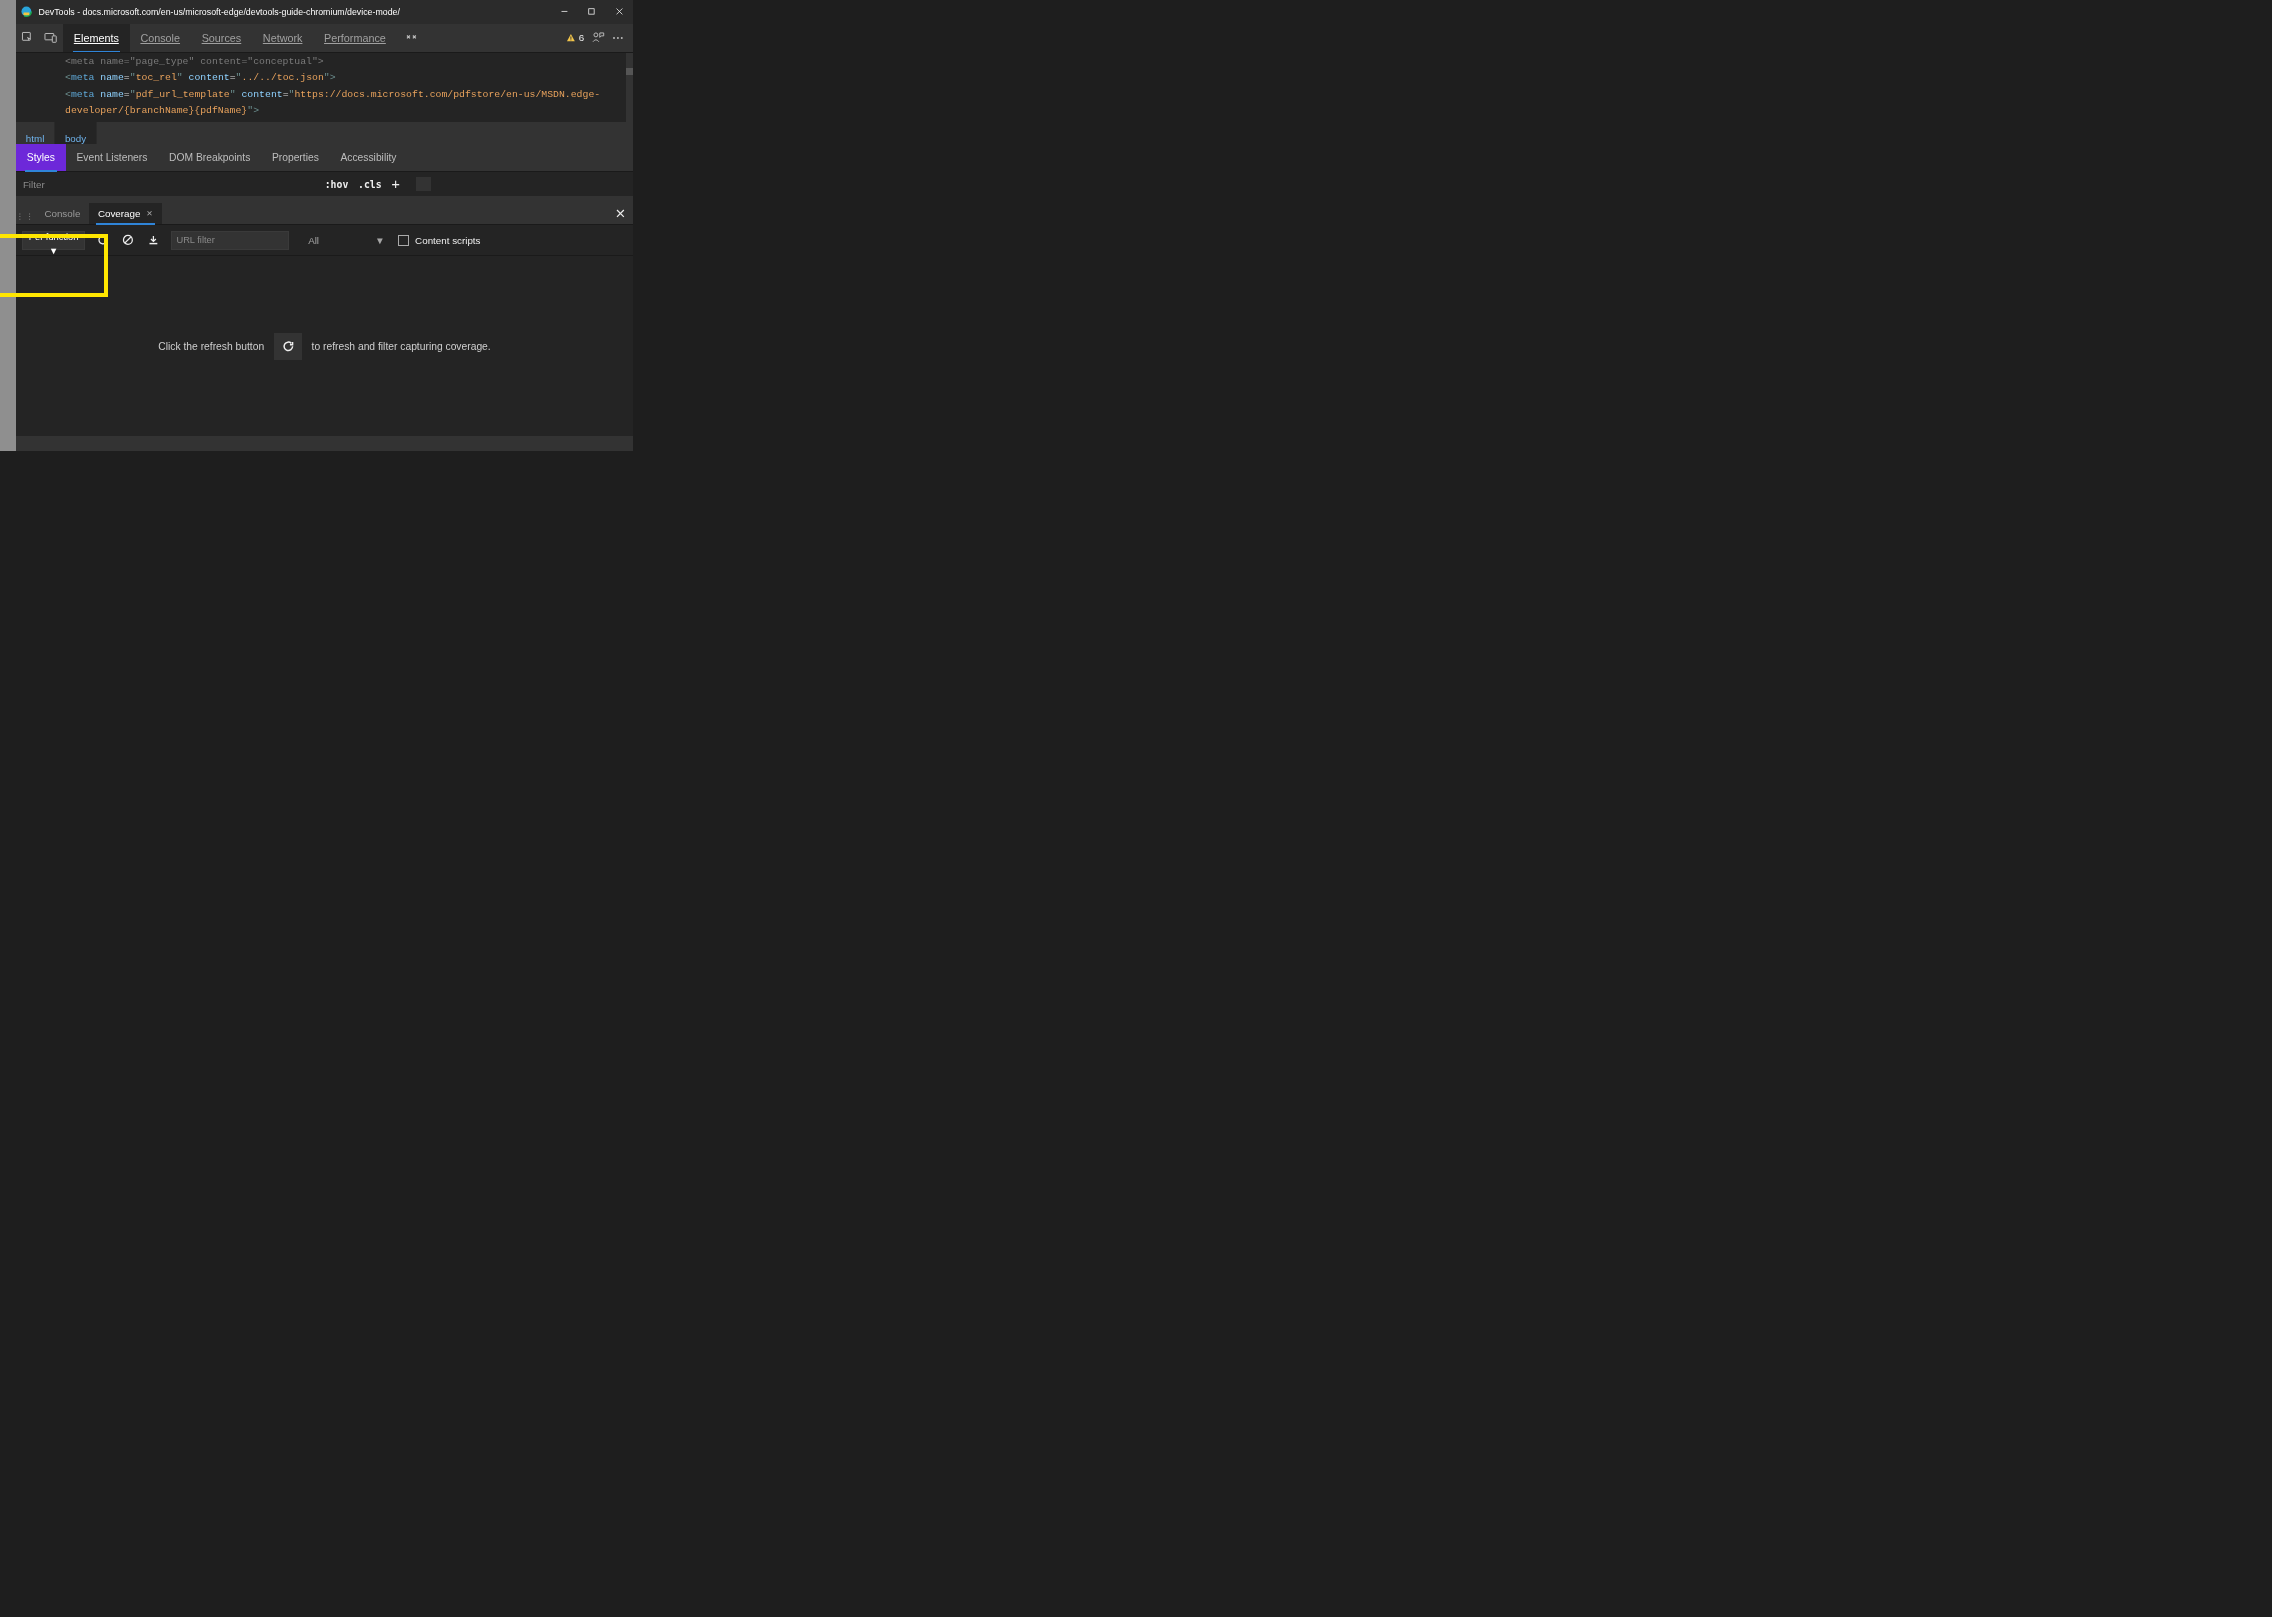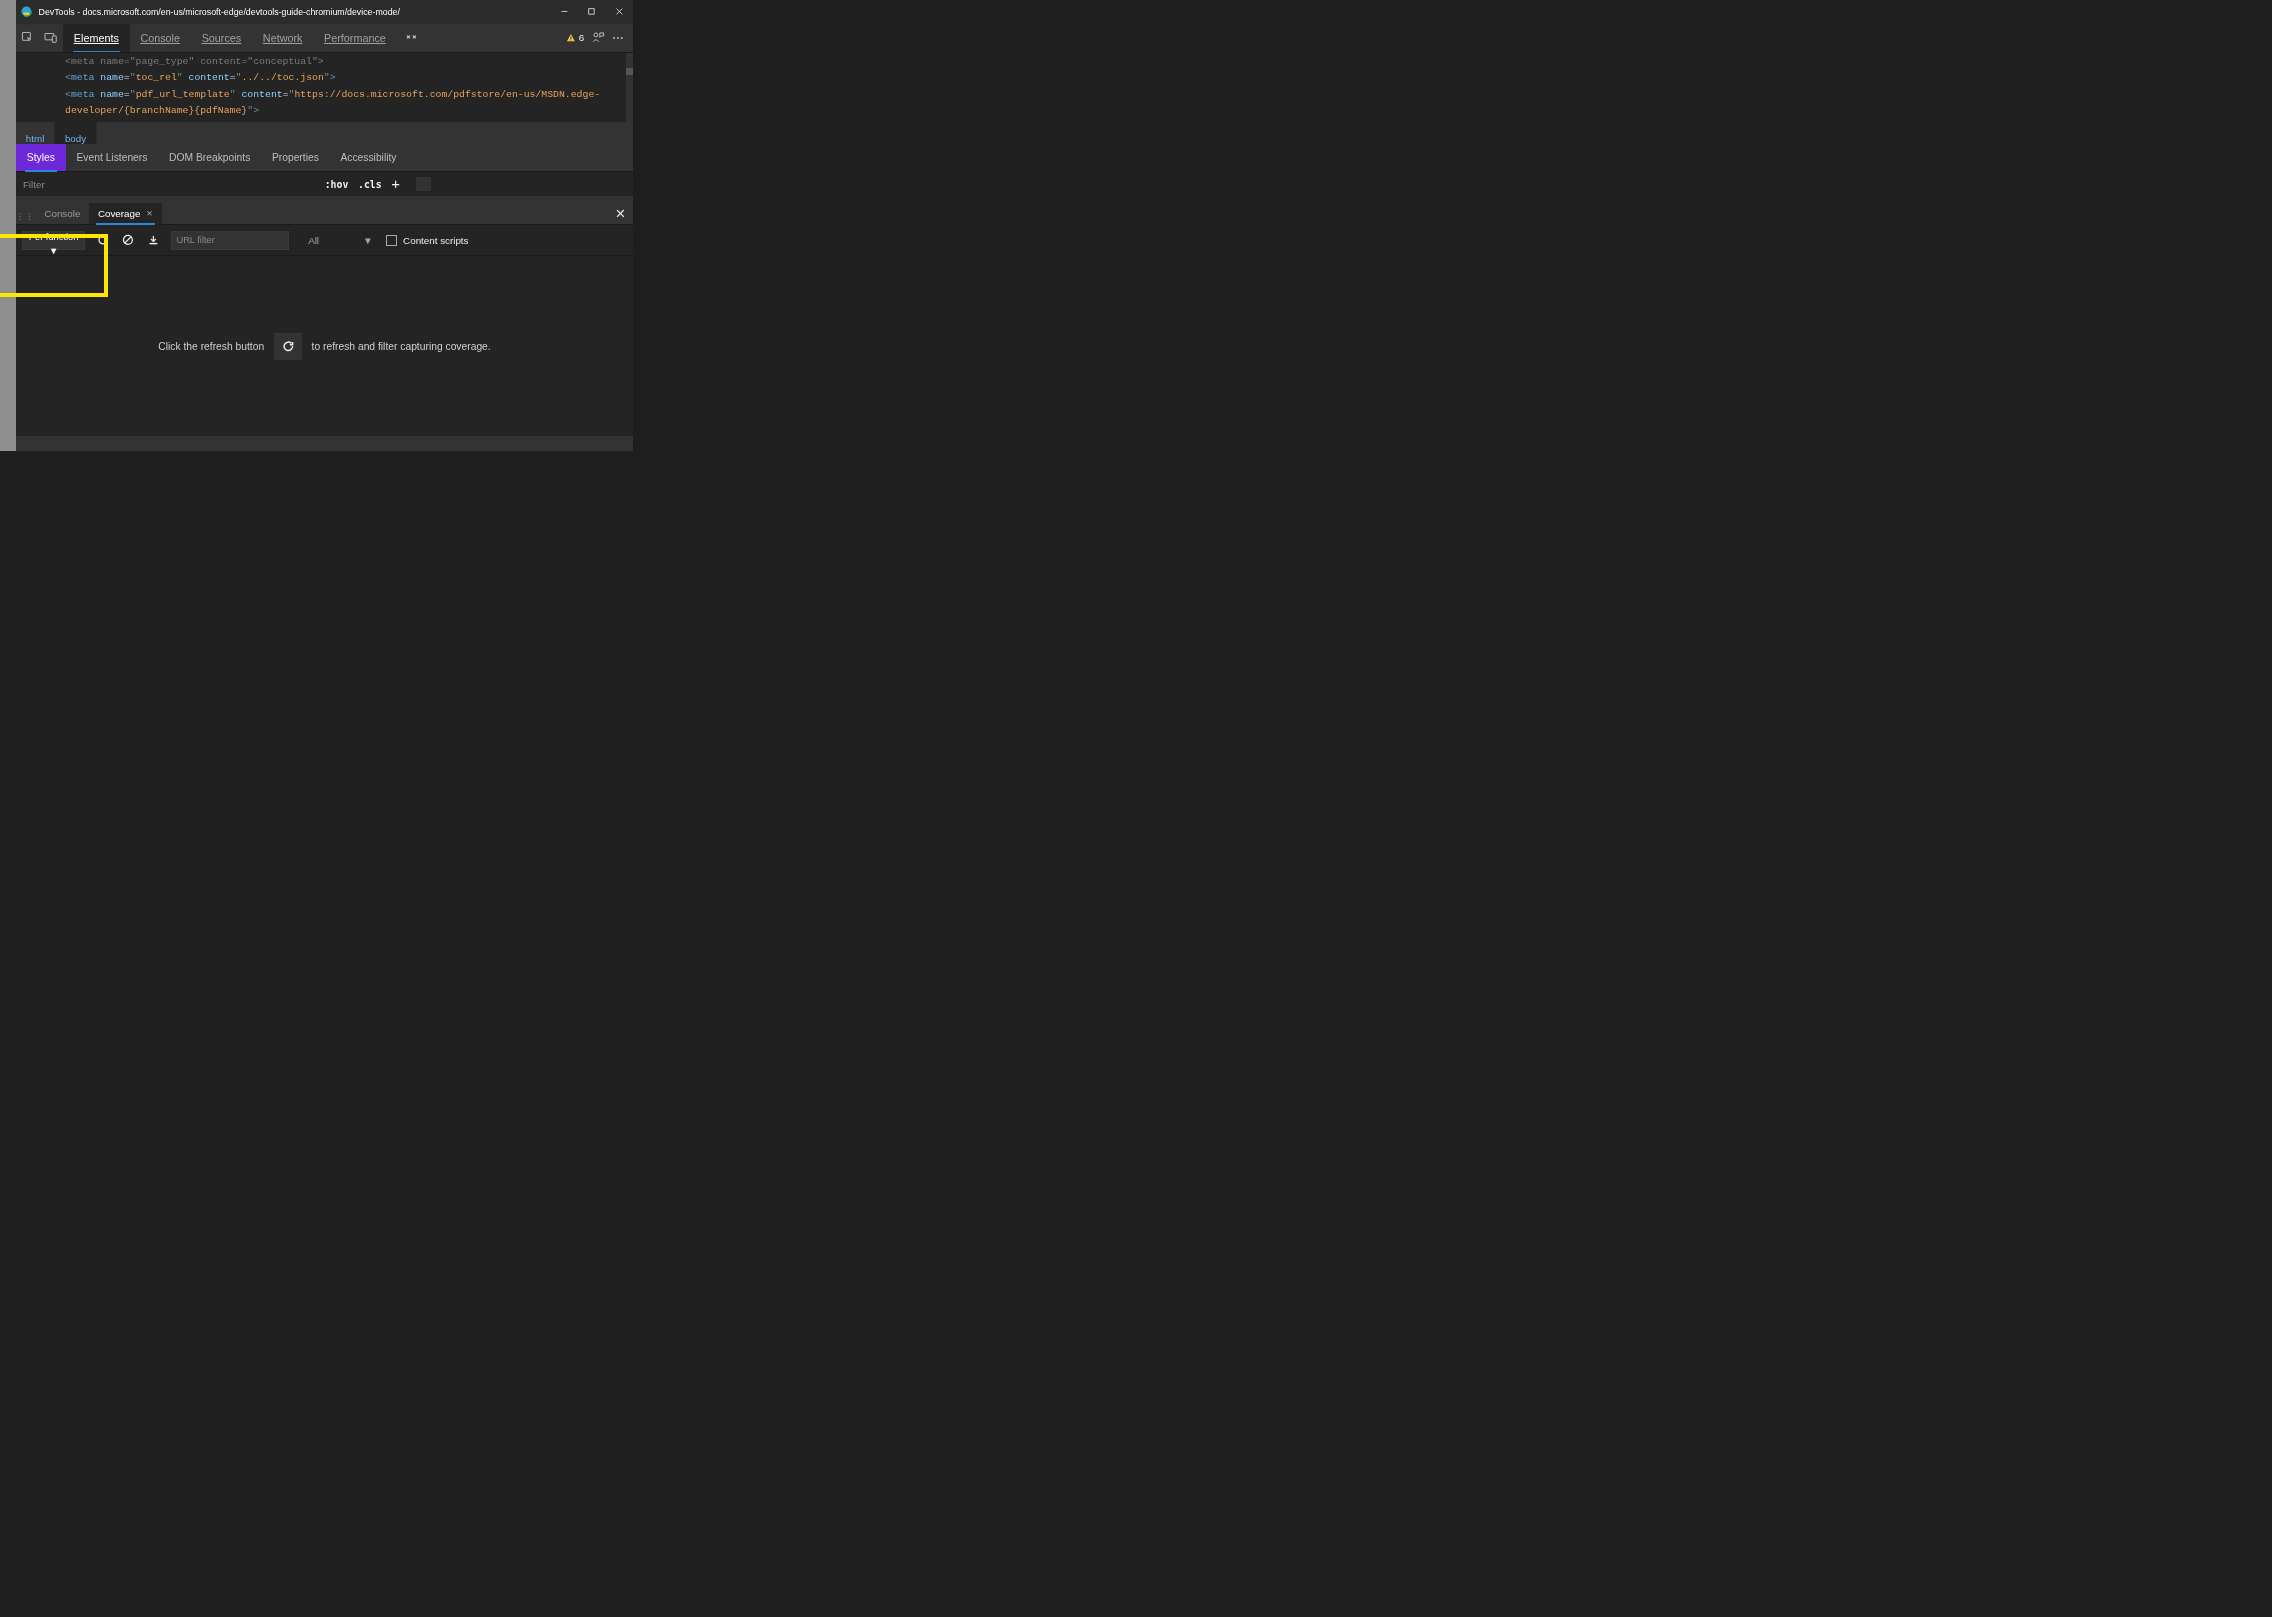--- a/index.html
+++ b/index.html
@@ -224,21 +224,21 @@
     width: 16.7px; height:16.7px;
     display:flex; align-items:center; justify-content:center;
     color:#ddd;
   }
   .url-filter {
     background:#333; border:0.5px solid #3a3a3a; height:18.6px;
     width: 118px; color:#fff; padding:0 4.9px; font-size:9.3px; outline:none;
   }
   .url-filter::placeholder { color:#8a8a8a; }
   .type-select {
-    display:flex; align-items:center; gap: 44px;
+    display:flex; align-items:center; gap: 56px;
     color:#a5a5a5; font-size:9.8px; padding: 0 4.9px 0 10.8px;
   }
   .chk { width:10.8px; height:10.8px; border:1px solid #aaa; display:inline-block; }
   .chk-wrap { display:flex; align-items:center; gap:5.9px; color:#eee; font-size:9.8px;}
 
   
   .highlight {
     position: absolute;
     left: -12.2px;
     top: 234px;

